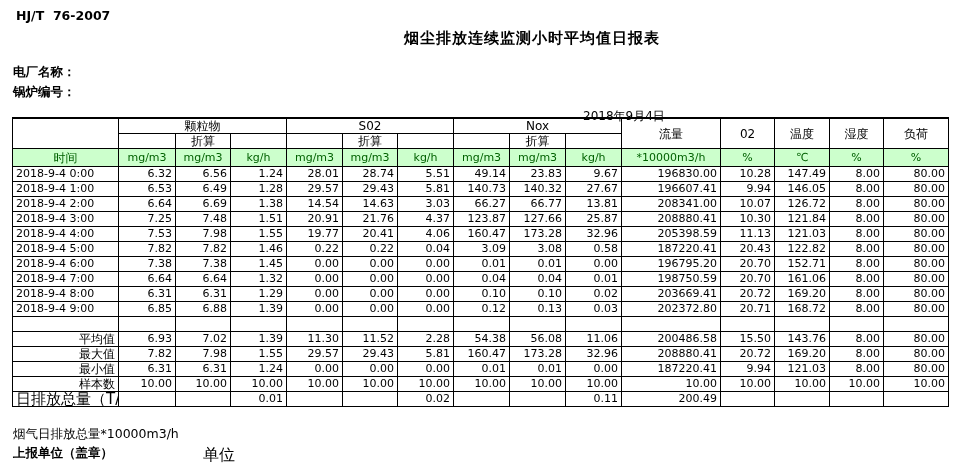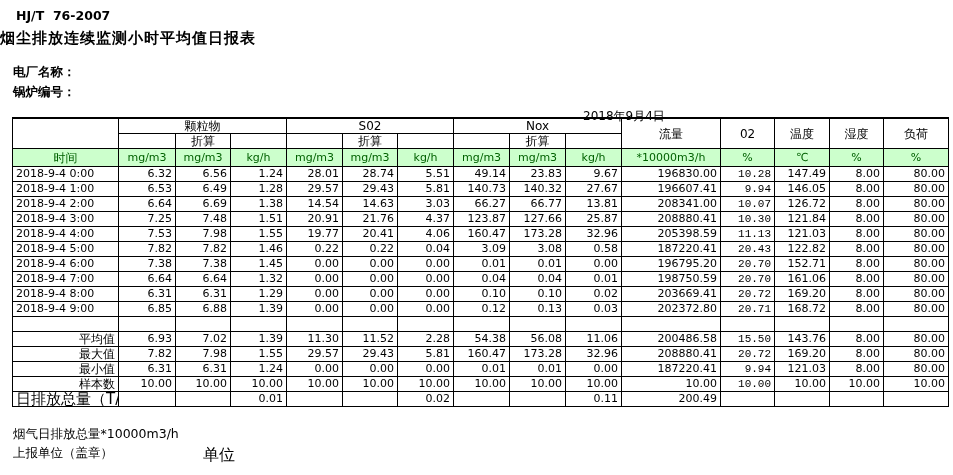--- a/index.html
+++ b/index.html
@@ -10,26 +10,26 @@
     --bg:#ffffff;
   }
   html,body{margin:0;padding:0;}
   body{
     width:953px;height:475px;position:relative;overflow:hidden;
     background:var(--bg);color:var(--text);
     font-family:"DejaVu Sans","Liberation Sans",sans-serif;
   }
   .abs{position:absolute;}
   .std-code{left:16px;top:8px;font-size:12.5px;font-weight:bold;white-space:pre;}
-  .doc-title{left:0;top:29px;width:660px;text-align:left;font-size:15px;font-weight:bold;letter-spacing:1px;}
+  .doc-title{left:0;top:29px;width:660px;text-align:right;font-size:15px;font-weight:bold;letter-spacing:1px;}
   .plant-label{left:13px;top:64px;font-size:12.5px;font-weight:bold;}
   .boiler-label{left:13px;top:84px;font-size:12.5px;font-weight:bold;}
   .report-date{left:583px;top:85px;font-size:12px;margin-top:23px;}
   .footer-note{left:13px;top:426px;font-size:12.5px;}
-  .report-unit{left:13px;top:445px;font-size:12.5px;}
+  .report-unit{left:13px;top:445px;font-size:12.5px;font-weight:bold;}
   .unit-label{left:203px;top:445px;font-size:16px;}
 
   table.report{
     position:absolute;left:12px;top:117px;width:937px;
     border-collapse:collapse;table-layout:fixed;
     font-size:11px;
     padding-left:36px;
   }
   table.report{border:1px solid var(--border);border-top:2px solid var(--border);}
   table.report td{
@@ -39,21 +39,21 @@
   }
   thead tr:first-child td{border-top:2px solid var(--border);}
   tr.h1 td,tr.h2 td{height:13px;text-align:center;font-size:12px;}
   tr.h3 td{
     height:17px;text-align:center;font-size:11px;
     background:var(--green-bg);color:var(--green-fg);
   }
   tr.h3 td.time-head{font-size:12px;}
   td.time-cell{}
   td.num{text-align:right;padding-right:4px;}
-  td.col-o2{padding-right:10px;font-family:Liberation Mono, monospace;}
+  td.col-o2{padding-right:10px;}
   td.row-label{text-align:right;font-size:12px;padding-right:2px;margin-top:8px;}
   td.row-label-left{text-align:left;font-size:15px;padding-left:1px;}
 </style>
 </head>
 <body>
 
 <div class="abs std-code">HJ/T  76-2007</div>
 <div class="abs doc-title">烟尘排放连续监测小时平均值日报表</div>
 <div class="abs plant-label">电厂名称：</div>
 <div class="abs boiler-label">锅炉编号：</div>

